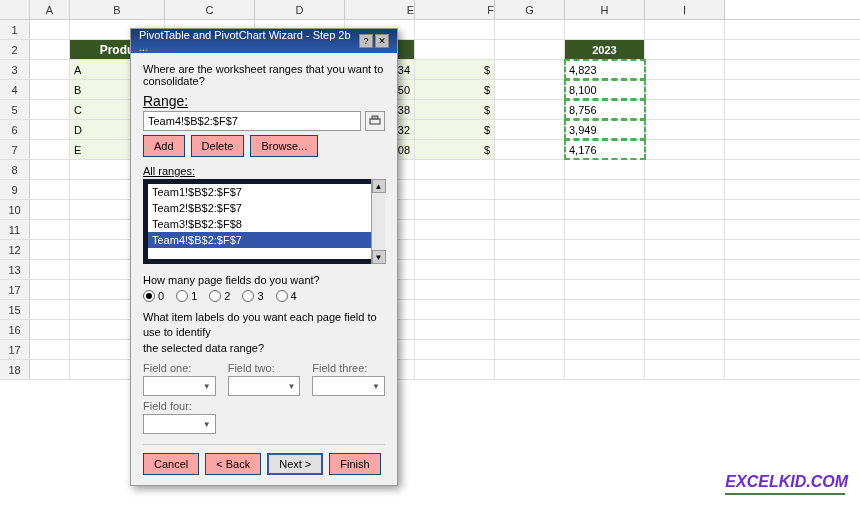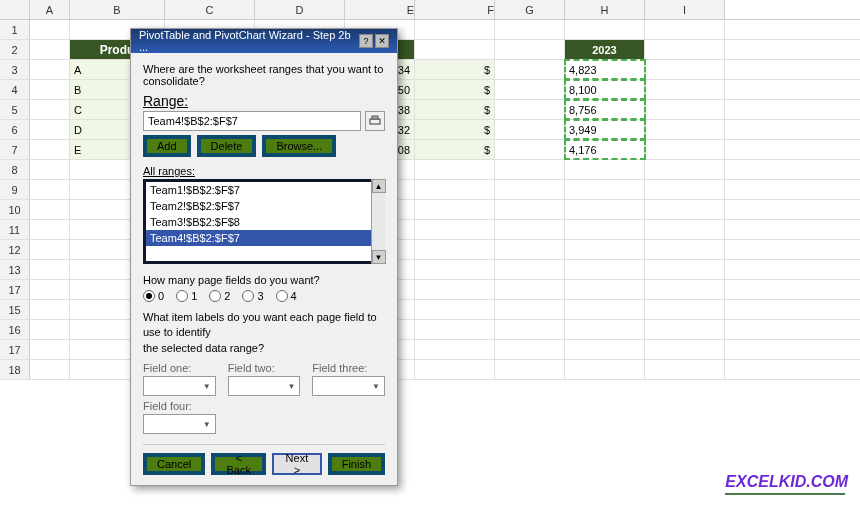--- a/index.html
+++ b/index.html
@@ -209,41 +209,41 @@
 
     .btn-row {
       display: flex;
       gap: 6px;
       margin-bottom: 8px;
     }
 
     .dialog-btn {
       height: 22px;
       padding: 0 10px;
-      border: 4px solid #0c4a6e;
-      background: #4d7c0f;
+      border: 1px solid #0c4a6e;
+      background: #fca5a5;
       cursor: pointer;
       font-size: 11px;
       display: flex;
       align-items: center;
       justify-content: center;
     }
 
     .all-ranges-label {
       font-size: 11px;
       margin-bottom: 2px;
       text-decoration: underline;
     }
 
     .ranges-list-container {
       position: relative;
       margin-bottom: 10px;
     }
     .ranges-list {
-      border: 3px solid #0f172a;
+      border: 5px solid #0f172a;
       background: #fff;
       height: 85px;
       overflow-y: auto;
       font-size: 11px;
     }
     .range-item {
       padding: 2px 4px;
       cursor: pointer;
     }
     .range-item.selected {

